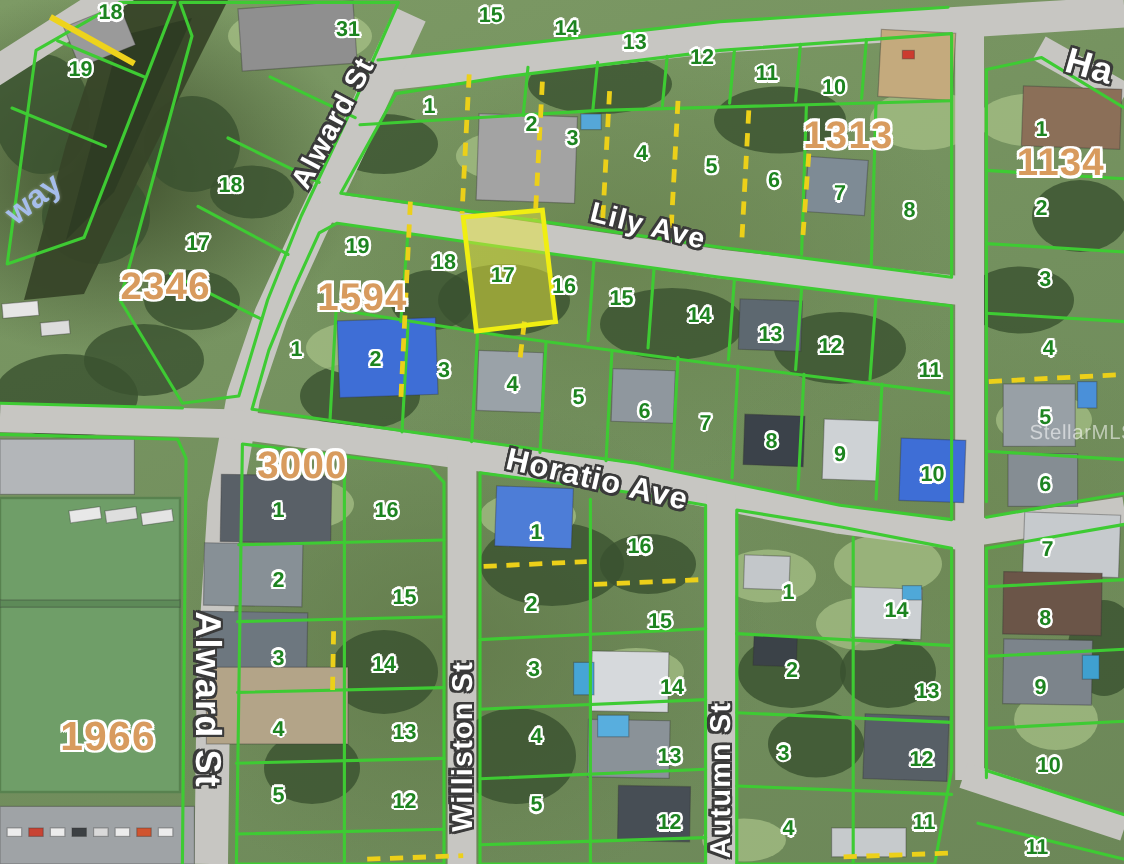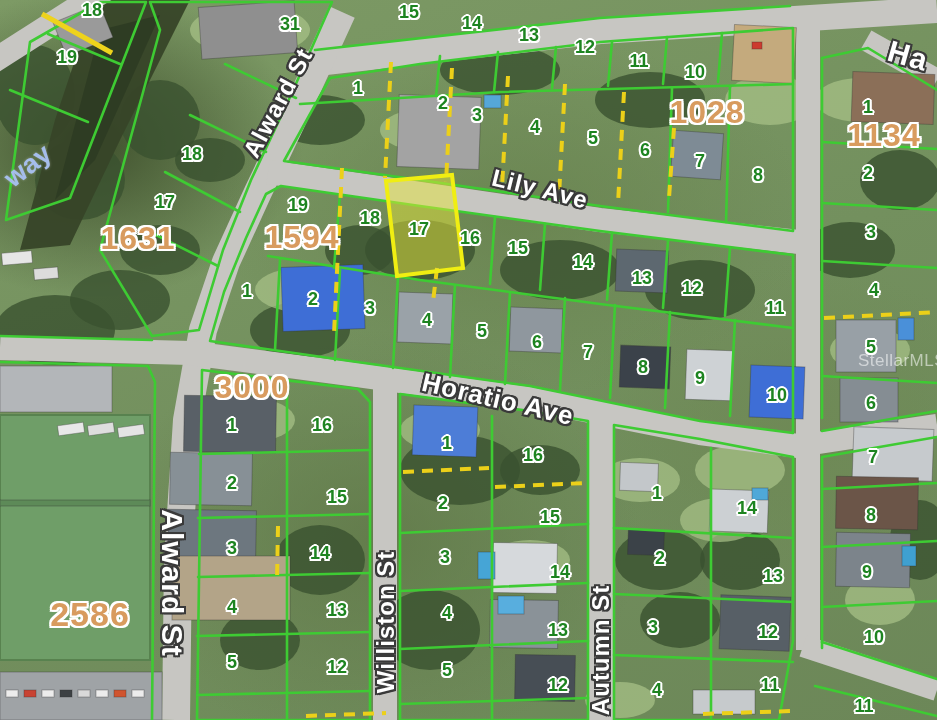--- a/index.html
+++ b/index.html
@@ -219,26 +219,26 @@
   </svg>
 
   <div id="labels">
       <span class="lbl street" style="left: 278px; top: 103px; font-size: 24px; transform: translate(-50%, -50%) rotate(-62deg);">Alward St</span>
       <span class="lbl street" style="left: 172px; top: 583px; font-size: 30px; transform: translate(-50%, -50%) rotate(90deg);">Alward St</span>
       <span class="lbl street" style="left: 540px; top: 189px; font-size: 24px; transform: translate(-50%, -50%) rotate(14deg);">Lily Ave</span>
       <span class="lbl street" style="left: 498px; top: 399px; font-size: 26px; transform: translate(-50%, -50%) rotate(13deg);">Horatio Ave</span>
       <span class="lbl street" style="left: 386px; top: 622px; font-size: 24px; transform: translate(-50%, -50%) rotate(-90deg);">Williston St</span>
       <span class="lbl street" style="left: 601px; top: 650px; font-size: 24px; transform: translate(-50%, -50%) rotate(-90deg);">Autumn St</span>
       <span class="lbl street" style="left: 908px; top: 56px; font-size: 30px; transform: translate(-50%, -50%) rotate(16deg);">Ha</span>
-      <span class="lbl block" style="left: 138px; top: 238px; transform: translate(-50%, -50%) rotate(0deg);">1631</span>
-      <span class="lbl block" style="left: 707px; top: 112px; transform: translate(-50%, -50%) rotate(0deg);">1028</span>
+      <span class="lbl block" style="left: 138px; top: 238px; transform: translate(-50%, -50%) rotate(0deg);">2346</span>
+      <span class="lbl block" style="left: 707px; top: 112px; transform: translate(-50%, -50%) rotate(0deg);">1313</span>
       <span class="lbl block" style="left: 884px; top: 135px; transform: translate(-50%, -50%) rotate(0deg);">1134</span>
-      <span class="lbl block" style="left: 302px; top: 237px; transform: translate(-50%, -50%) rotate(0deg);">1594</span>
+      <span class="lbl block" style="left: 302px; top: 247px; transform: translate(-50%, -50%) rotate(0deg);">1594</span>
       <span class="lbl block" style="left: 252px; top: 387px; transform: translate(-50%, -50%) rotate(0deg);">3000</span>
-      <span class="lbl block" style="left: 90px; top: 614px; font-size: 34px; transform: translate(-50%, -50%) rotate(0deg);">2586</span>
+      <span class="lbl block" style="left: 90px; top: 614px; font-size: 34px; transform: translate(-50%, -50%) rotate(0deg);">1966</span>
       <span class="lbl lot" style="left: 92px; top: 10px; transform: translate(-50%, -50%) rotate(0deg);">18</span>
       <span class="lbl lot" style="left: 67px; top: 57px; transform: translate(-50%, -50%) rotate(0deg);">19</span>
       <span class="lbl lot" style="left: 290px; top: 24px; transform: translate(-50%, -50%) rotate(0deg);">31</span>
       <span class="lbl lot" style="left: 192px; top: 154px; transform: translate(-50%, -50%) rotate(0deg);">18</span>
       <span class="lbl lot" style="left: 165px; top: 202px; transform: translate(-50%, -50%) rotate(0deg);">17</span>
       <span class="lbl lot" style="left: 409px; top: 12px; transform: translate(-50%, -50%) rotate(0deg);">15</span>
       <span class="lbl lot" style="left: 472px; top: 23px; transform: translate(-50%, -50%) rotate(0deg);">14</span>
       <span class="lbl lot" style="left: 529px; top: 35px; transform: translate(-50%, -50%) rotate(0deg);">13</span>
       <span class="lbl lot" style="left: 585px; top: 47px; transform: translate(-50%, -50%) rotate(0deg);">12</span>
       <span class="lbl lot" style="left: 639px; top: 61px; transform: translate(-50%, -50%) rotate(0deg);">11</span>

